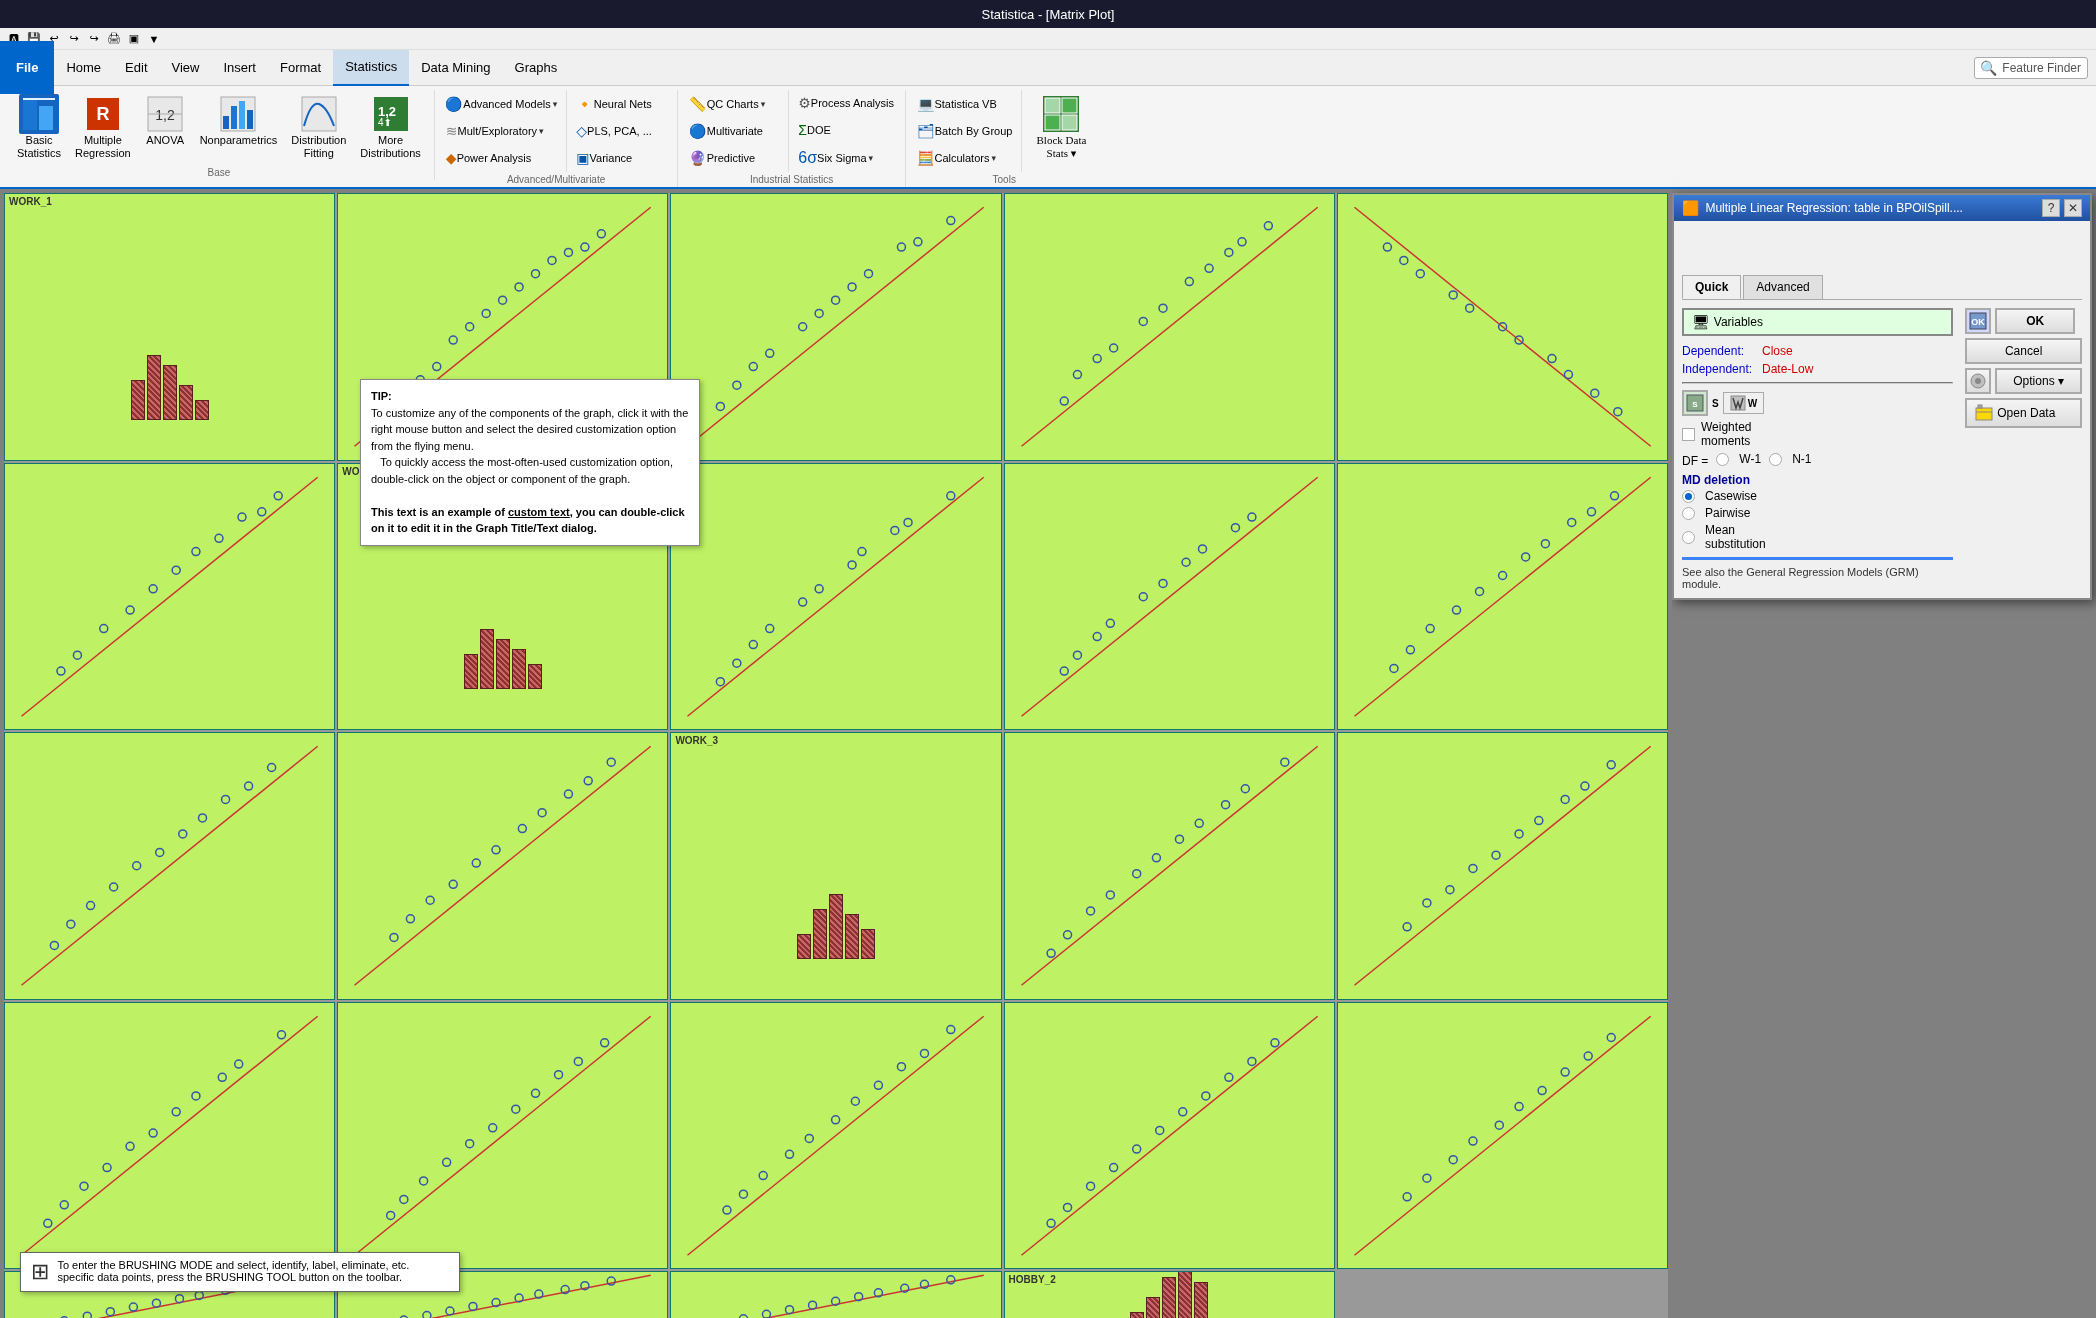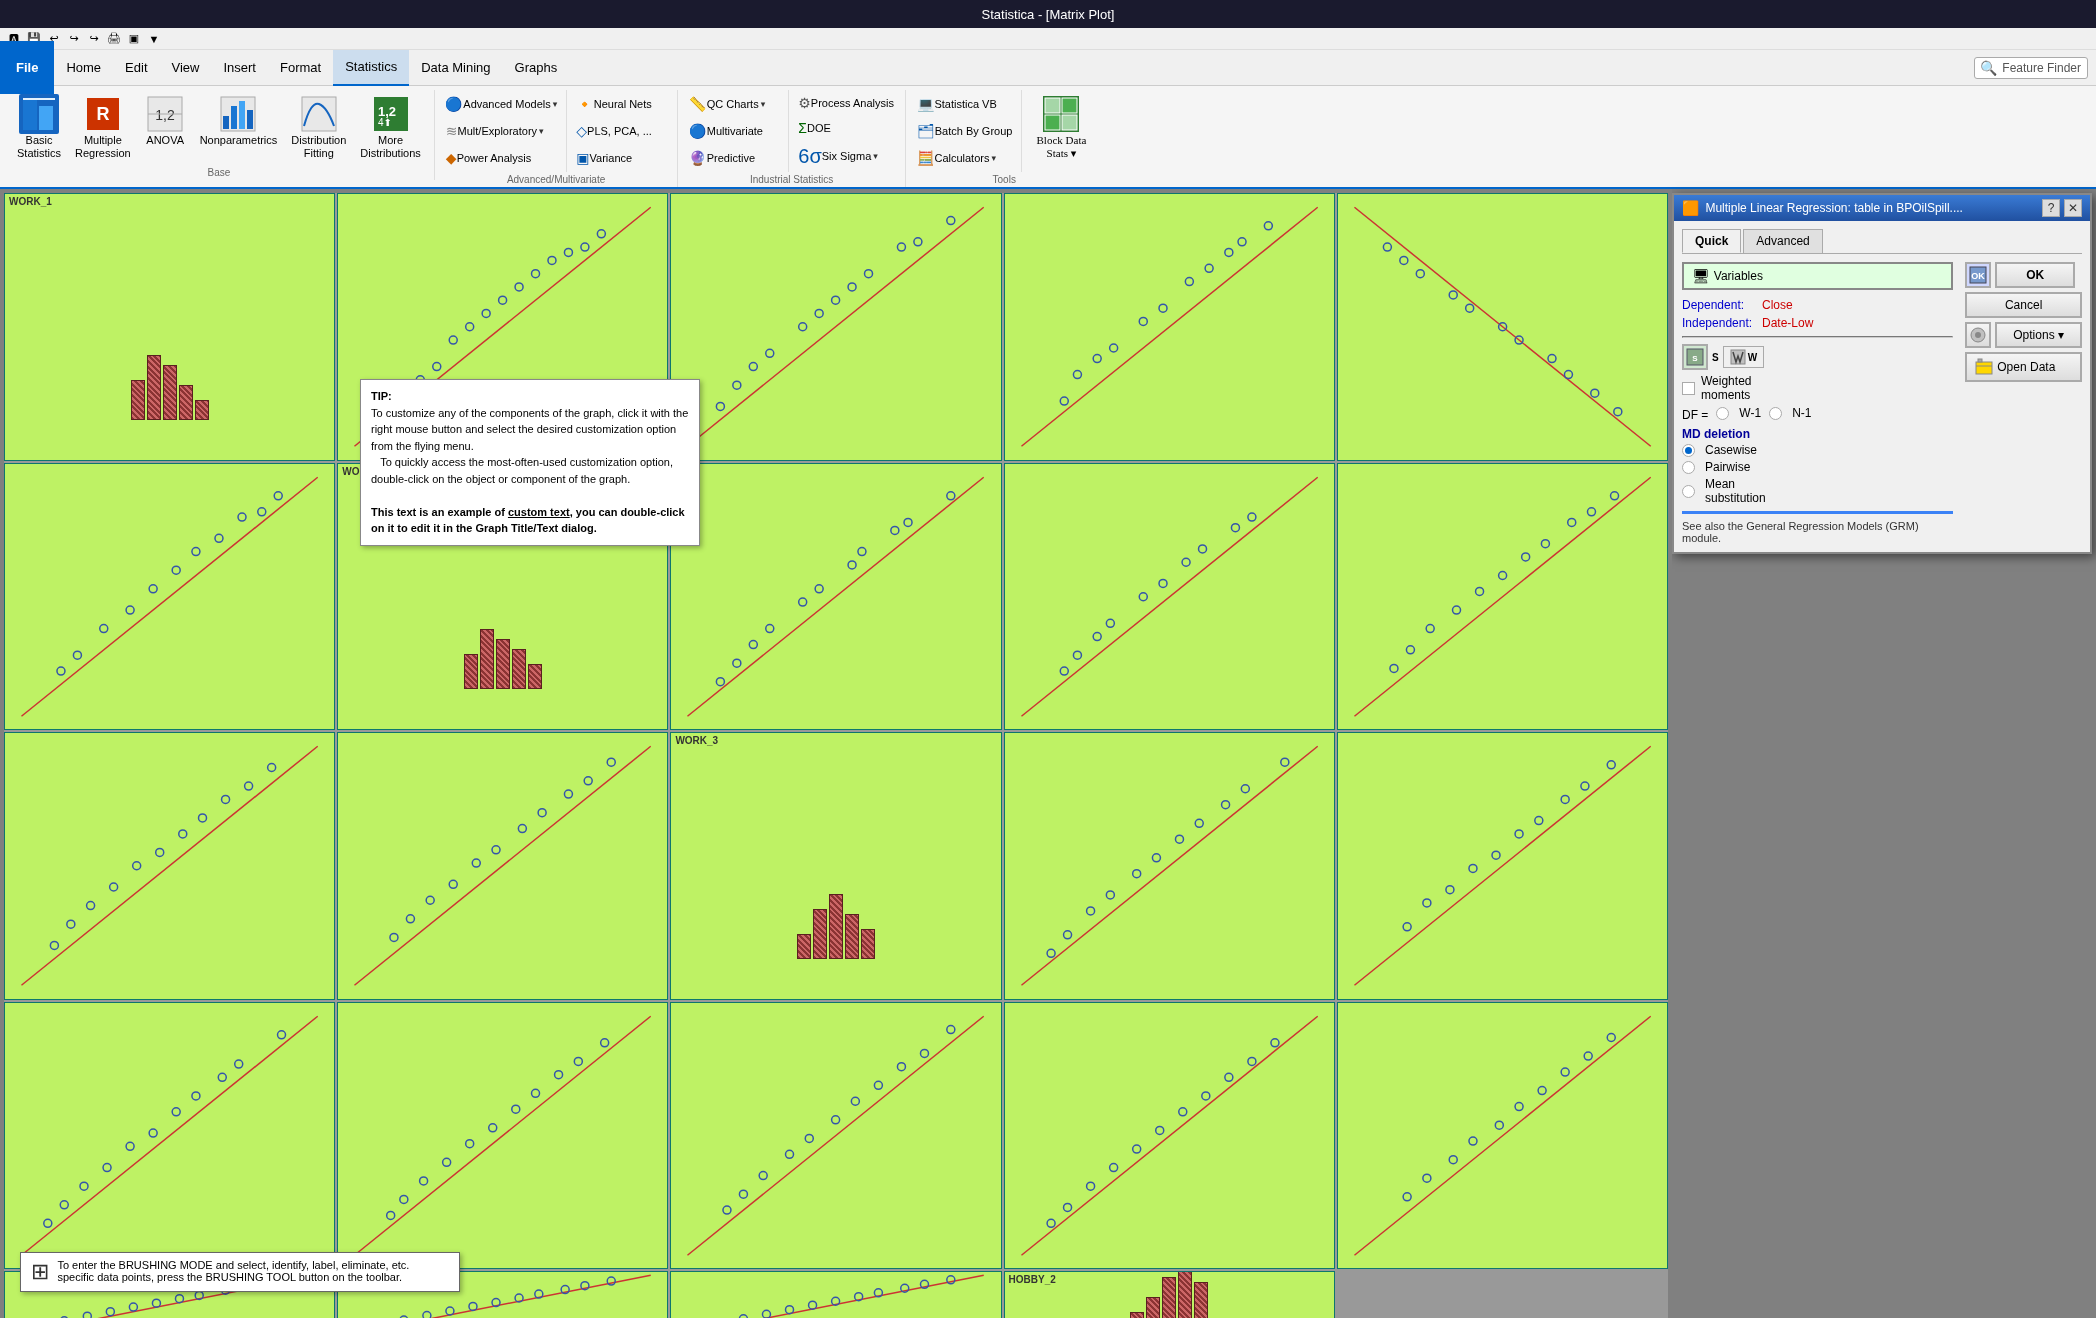--- a/index.html
+++ b/index.html
@@ -288,21 +288,21 @@
     .dialog-ctrl-btns { display: flex; gap: 4px; }
     .dialog-ctrl-btn {
       width: 18px; height: 18px;
       border: 1px solid #aaa;
       background: #ddd;
       display: flex; align-items: center; justify-content: center;
       cursor: pointer;
       font-size: 12px;
       color: #333;
     }
-    .dialog-body { padding: 8px; }
+    .dialog-body { padding: 8px; margin-top: 46px; }
     .dialog-tabs {
       display: flex;
       border-bottom: 1px solid #aaa;
       margin-bottom: 8px;
     }
     .dialog-tab {
       padding: 4px 12px;
       border: 1px solid #aaa;
       border-bottom: none;
       background: #e0e0e0;
@@ -594,21 +594,21 @@
         <div class="ribbon-col">
           <div class="ribbon-btn-small">
             <span style="color:#555; font-size:14px;">⚙</span>
             <span>Process Analysis</span>
           </div>
           <div class="ribbon-btn-small">
             <span style="color:#006600; font-size:14px;">Σ</span>
             <span>DOE</span>
           </div>
           <div class="ribbon-btn-small">
-            <span style="color:#0055aa; font-size:20px;">6σ</span>
+            <span style="color:#0055aa; font-size:16px;">6σ</span>
             <span>Six Sigma</span>
             <span class="dropdown-arrow">▾</span>
           </div>
         </div>
       </div>
       <div class="ribbon-group-label">Industrial Statistics</div>
     </div>
 
     <div class="ribbon-group" style="border-right:none;">
       <div class="ribbon-group-items">

